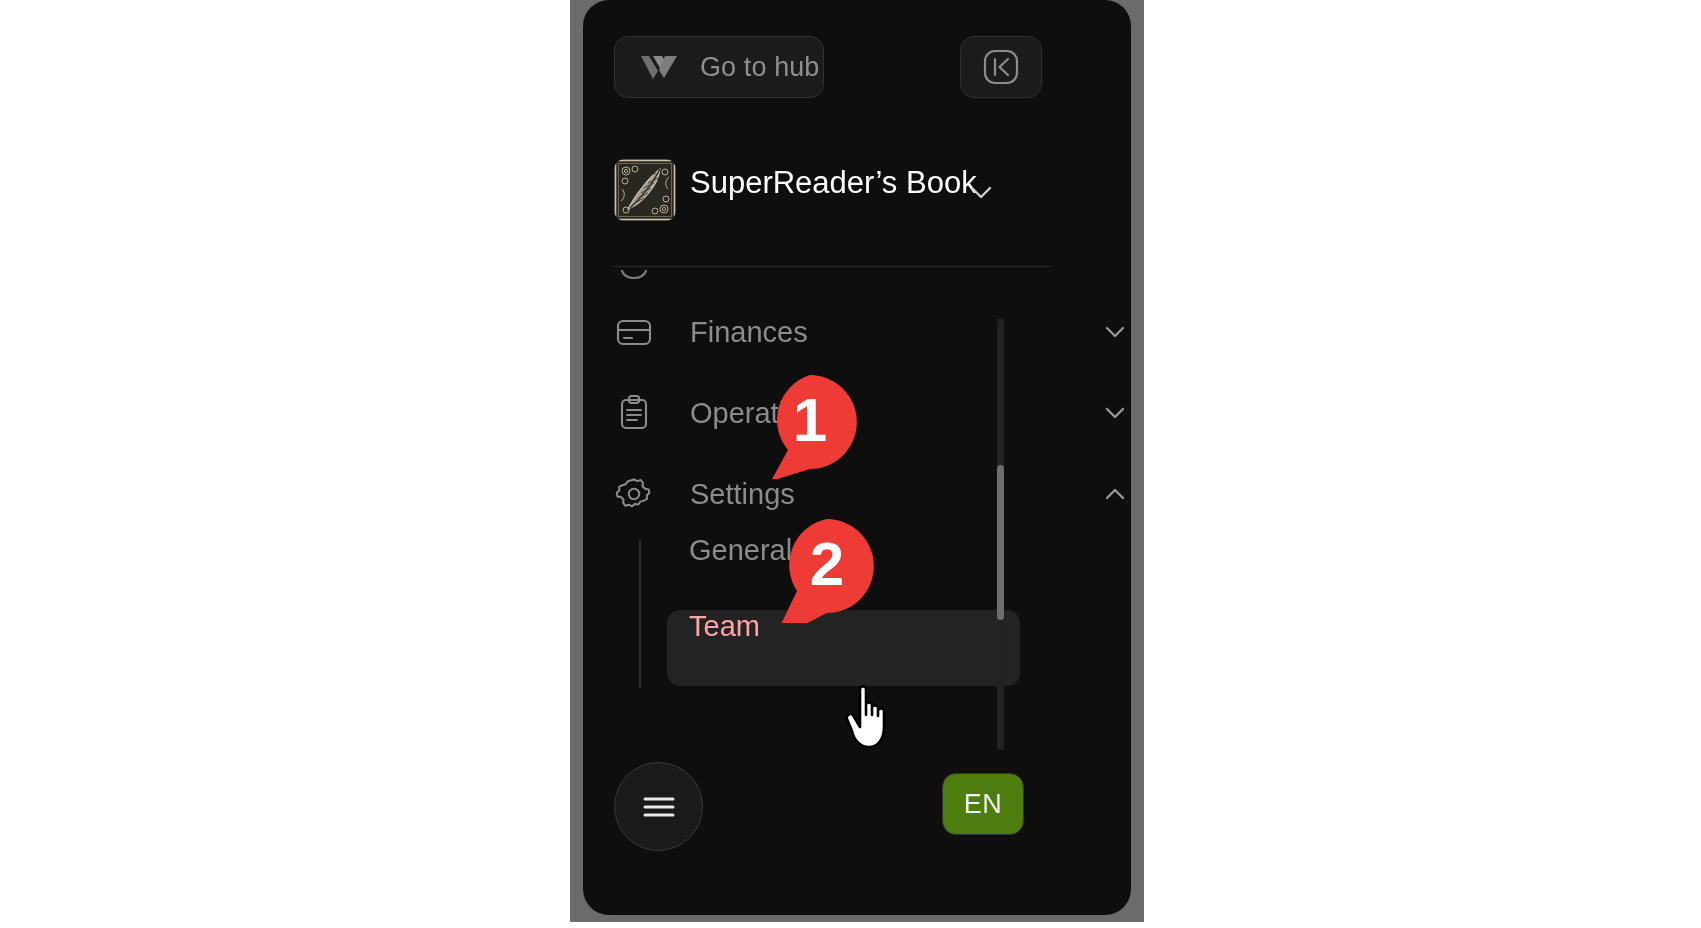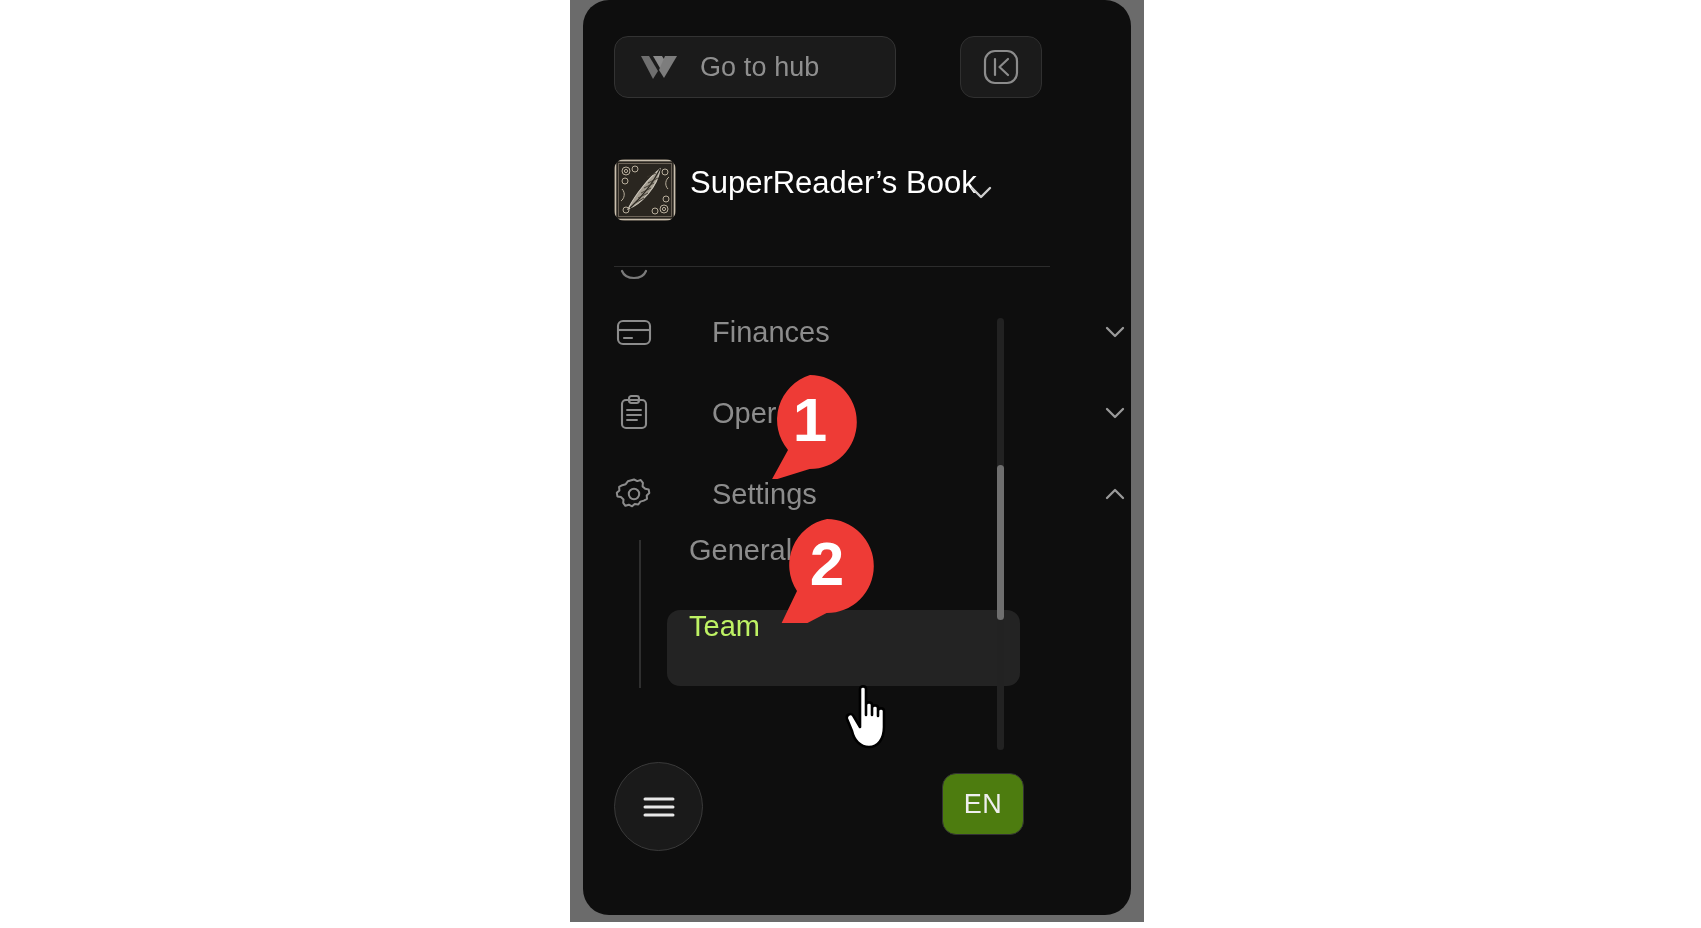--- a/index.html
+++ b/index.html
@@ -30,21 +30,21 @@
 
   
   #top-bar {
     position: absolute;
     left: 0; top: 32px;
     width: 548px; height: 76px;
   }
   #go-to-hub-button {
     position: absolute;
     left: 31px; top: 4px;
-    width: 282px; height: 62px;
+    width: 210px; height: 62px;
     background: #1b1b1b;
     border: 1px solid #333333;
     border-radius: 14px;
     display: flex; align-items: center;
     gap: 17px; padding-left: 26px;
     cursor: pointer;
   }
   #hub-logo-icon { width: 42px; height: 26px; flex: none; display:block; }
   #go-to-hub-label {
     color: #8f8f8f;
@@ -136,21 +136,20 @@
     transform: translateY(-50%);
     width: 40px; height: 40px;
   }
   .nav-item .nav-label {
     position: absolute;
     left: 76px; top: 50%;
     transform: translateY(-50%);
     color: #8c8c8c;
     font-size: 29px;
     white-space: nowrap;
-    margin-left: 22px;
   }
   .nav-item .nav-chevron {
     position: absolute;
     right: 31px; top: 50%;
     transform: translateY(-50%);
     width: 32px; height: 32px;
   }
 
   
   #nav-clipped-item {
@@ -187,21 +186,21 @@
   .submenu-item .submenu-label {
     padding-left: 22px;
     color: #8c8c8c;
     font-size: 29px;
     white-space: nowrap;
   }
   .submenu-item.active {
     background: #232323;
   }
   .submenu-item.active .submenu-label {
-    color: #bef264;
+    color: #fca5a5;
   }
 
   
   #nav-scrollbar-track {
     position: absolute;
     left: 414px; top: 318px;
     width: 7px; height: 432px;
     background: #222222;
     border-radius: 4px;
   }

